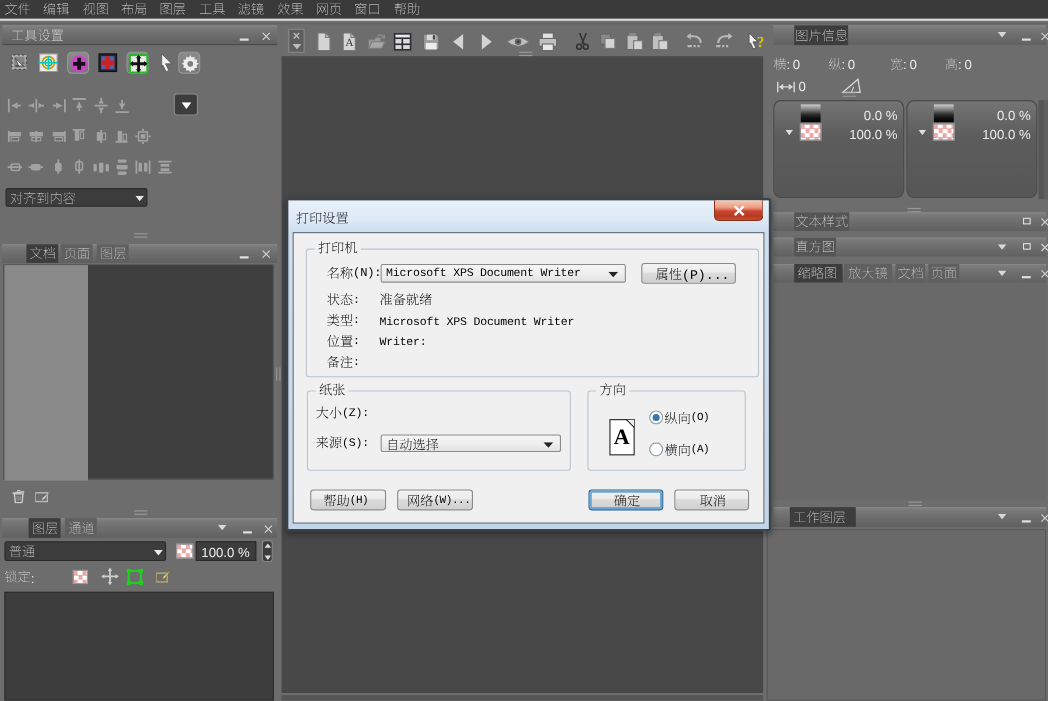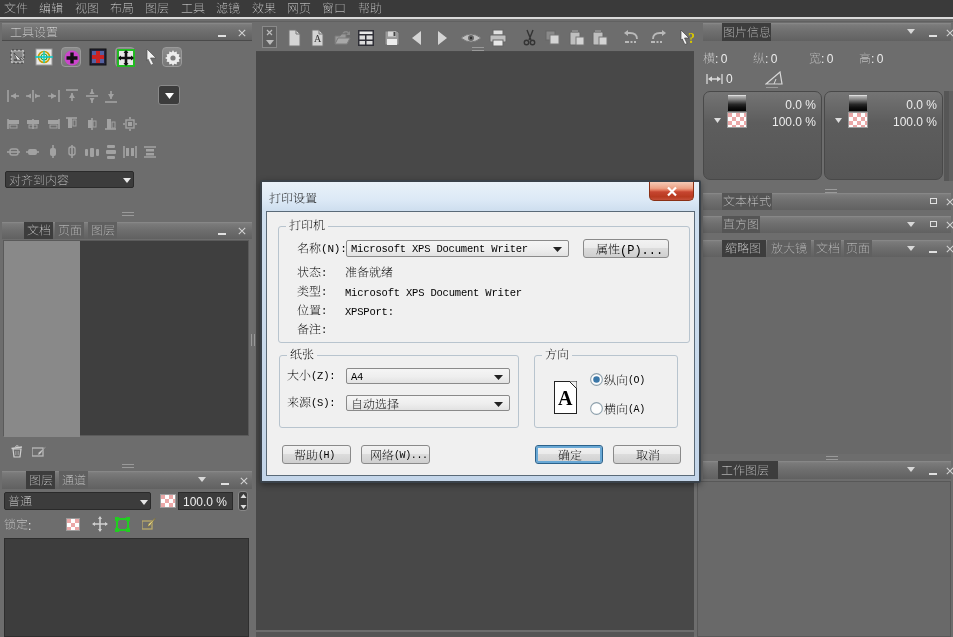--- a/index.html
+++ b/index.html
@@ -725,35 +725,29 @@
       </svg></div>
 <div style="position:absolute;left:297px;top:285px;white-space:nowrap"><svg class="cj" width="24.0" height="12" viewBox="0 0 2000 1000" fill="#000">
         <use href="#f7c7b" x="0" y="880"></use>
         <use href="#f578b" x="1000" y="880"></use>
       </svg><span style="font:10.5px 'Liberation Mono';color:#000;letter-spacing:-.2px">:</span></div>
 <div style="position:absolute;left:345px;top:286px;white-space:nowrap"><span style="font:10.5px 'Liberation Mono';color:#000;letter-spacing:-.2px">Microsoft XPS Document Writer</span></div>
 <div style="position:absolute;left:297px;top:304px;white-space:nowrap"><svg class="cj" width="24.0" height="12" viewBox="0 0 2000 1000" fill="#000">
         <use href="#f4f4d" x="0" y="880"></use>
         <use href="#f7f6e" x="1000" y="880"></use>
       </svg><span style="font:10.5px 'Liberation Mono';color:#000;letter-spacing:-.2px">:</span></div>
-<div style="position:absolute;left:345px;top:305px;white-space:nowrap"><span style="font:10.5px 'Liberation Mono';color:#000;letter-spacing:-.2px">XPSPort:</span></div>
+<div style="position:absolute;left:345px;top:305px;white-space:nowrap"><span style="font:10.5px 'Liberation Mono';color:#000;letter-spacing:-.2px">Writer:</span></div>
 <div style="position:absolute;left:297px;top:323px;white-space:nowrap"><svg class="cj" width="24.0" height="12" viewBox="0 0 2000 1000" fill="#000">
         <use href="#f5907" x="0" y="880"></use>
         <use href="#f6ce8" x="1000" y="880"></use>
       </svg><span style="font:10.5px 'Liberation Mono';color:#000;letter-spacing:-.2px">:</span></div>
 <div style="position:absolute;left:287px;top:369px;white-space:nowrap"><svg class="cj" width="24.0" height="12" viewBox="0 0 2000 1000" fill="#000">
         <use href="#f5927" x="0" y="880"></use>
         <use href="#f5c0f" x="1000" y="880"></use>
       </svg><span style="font:10.5px 'Liberation Mono';color:#000;letter-spacing:-.2px">(Z):</span></div>
-<div style="position:absolute;left:346px;top:368px;width:164px;height:16px;background:linear-gradient(180deg,#f5f5f5,#eee 55%,#e2e2e2);border:1px solid #8a8a8a;border-radius:2px">
-<div style="position:absolute;left:4px;top:2px;font:10.5px/12px 'Liberation Mono';color:#000;white-space:nowrap;letter-spacing:-.2px">A4</div>
-<svg style="position:absolute;right:6px;top:6px" width="9" height="5" viewBox="0 0 9 5">
-        <path d="M0 0h9L4.5 5z" fill="#222"></path>
-      </svg>
-    </div>
 <div style="position:absolute;left:287px;top:396px;white-space:nowrap"><svg class="cj" width="24.0" height="12" viewBox="0 0 2000 1000" fill="#000">
         <use href="#f6765" x="0" y="880"></use>
         <use href="#f6e90" x="1000" y="880"></use>
       </svg><span style="font:10.5px 'Liberation Mono';color:#000;letter-spacing:-.2px">(S):</span></div>
 <div style="position:absolute;left:346px;top:395px;width:164px;height:16px;background:linear-gradient(180deg,#f5f5f5,#eee 55%,#e2e2e2);border:1px solid #8a8a8a;border-radius:2px">
 <div style="position:absolute;left:4px;top:2px"><svg class="cj" width="48.0" height="12" viewBox="0 0 4000 1000" fill="#000">
           <use href="#f81ea" x="0" y="880"></use>
           <use href="#f52a8" x="1000" y="880"></use>
           <use href="#f9009" x="2000" y="880"></use>
           <use href="#f62e9" x="3000" y="880"></use>

